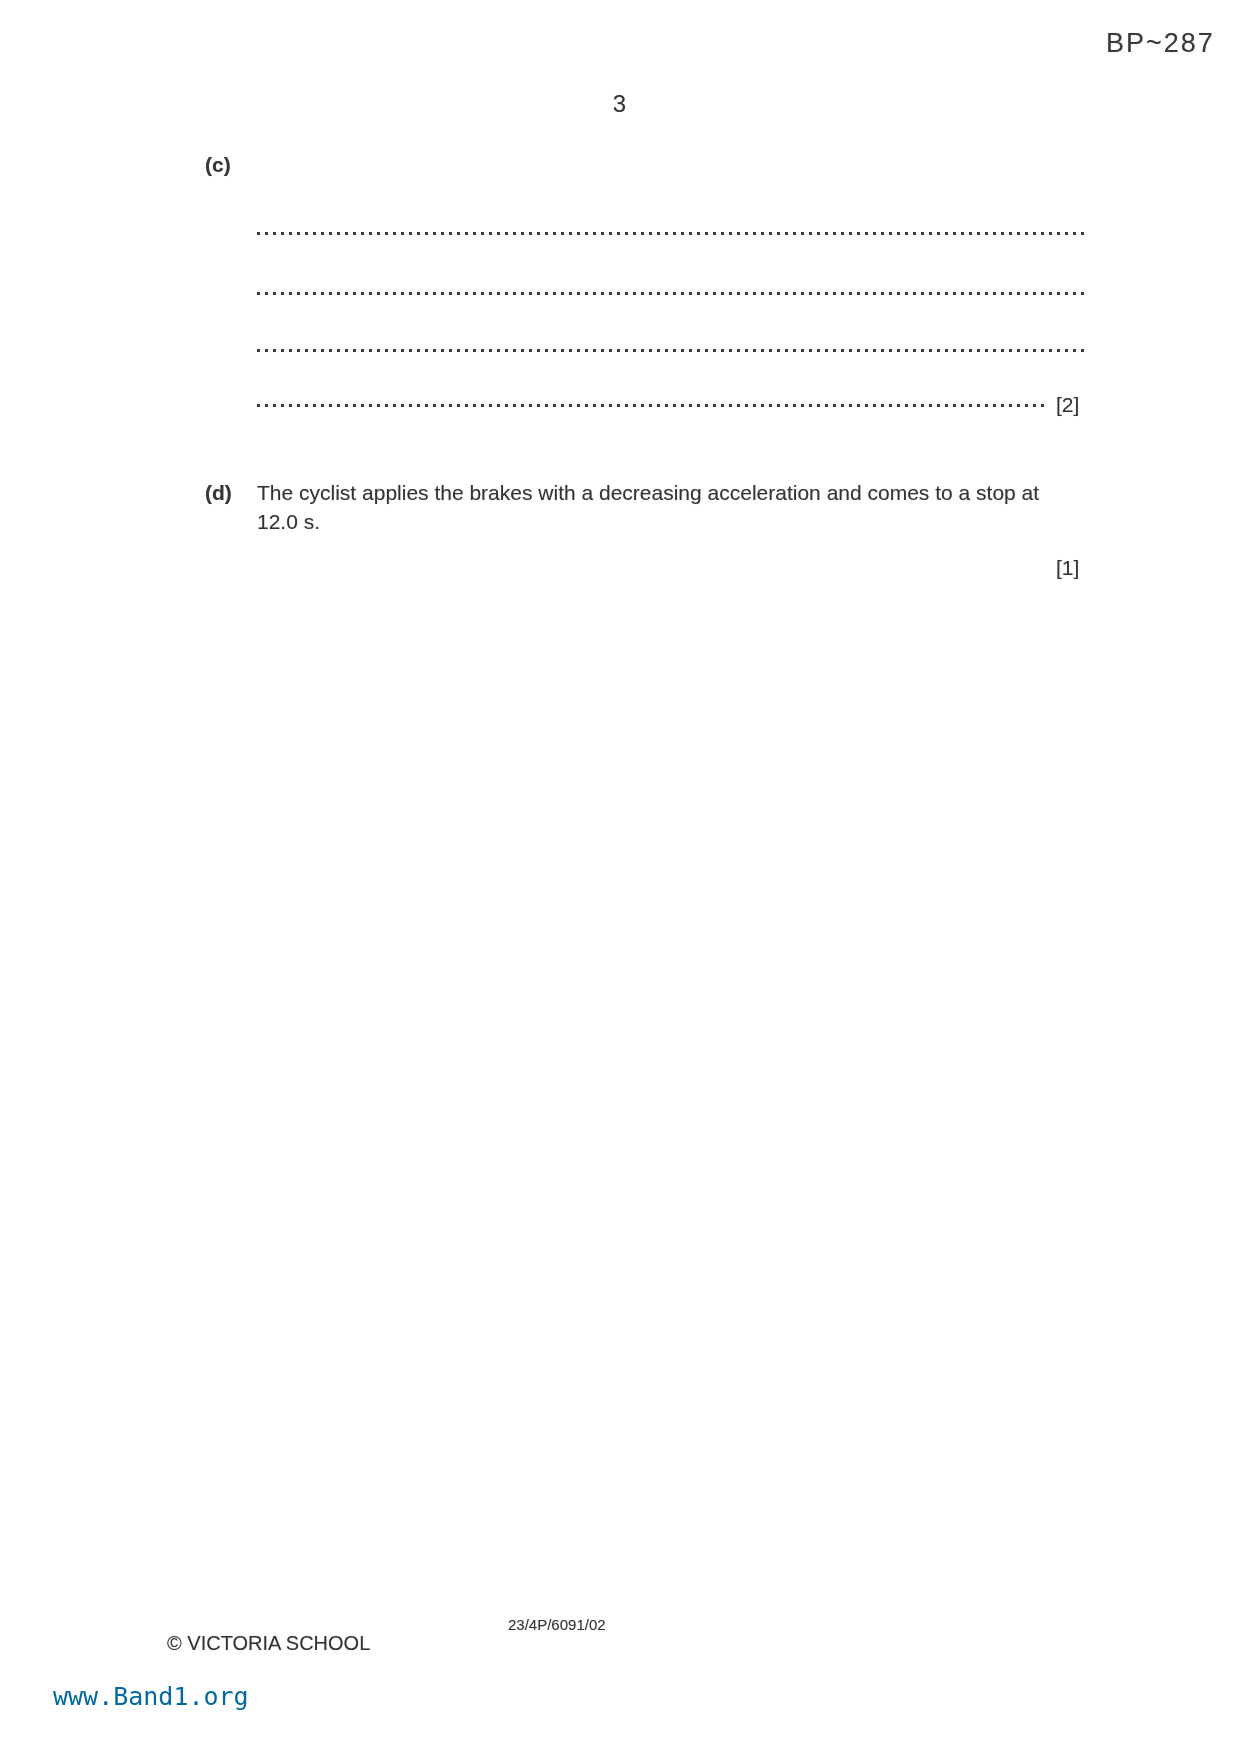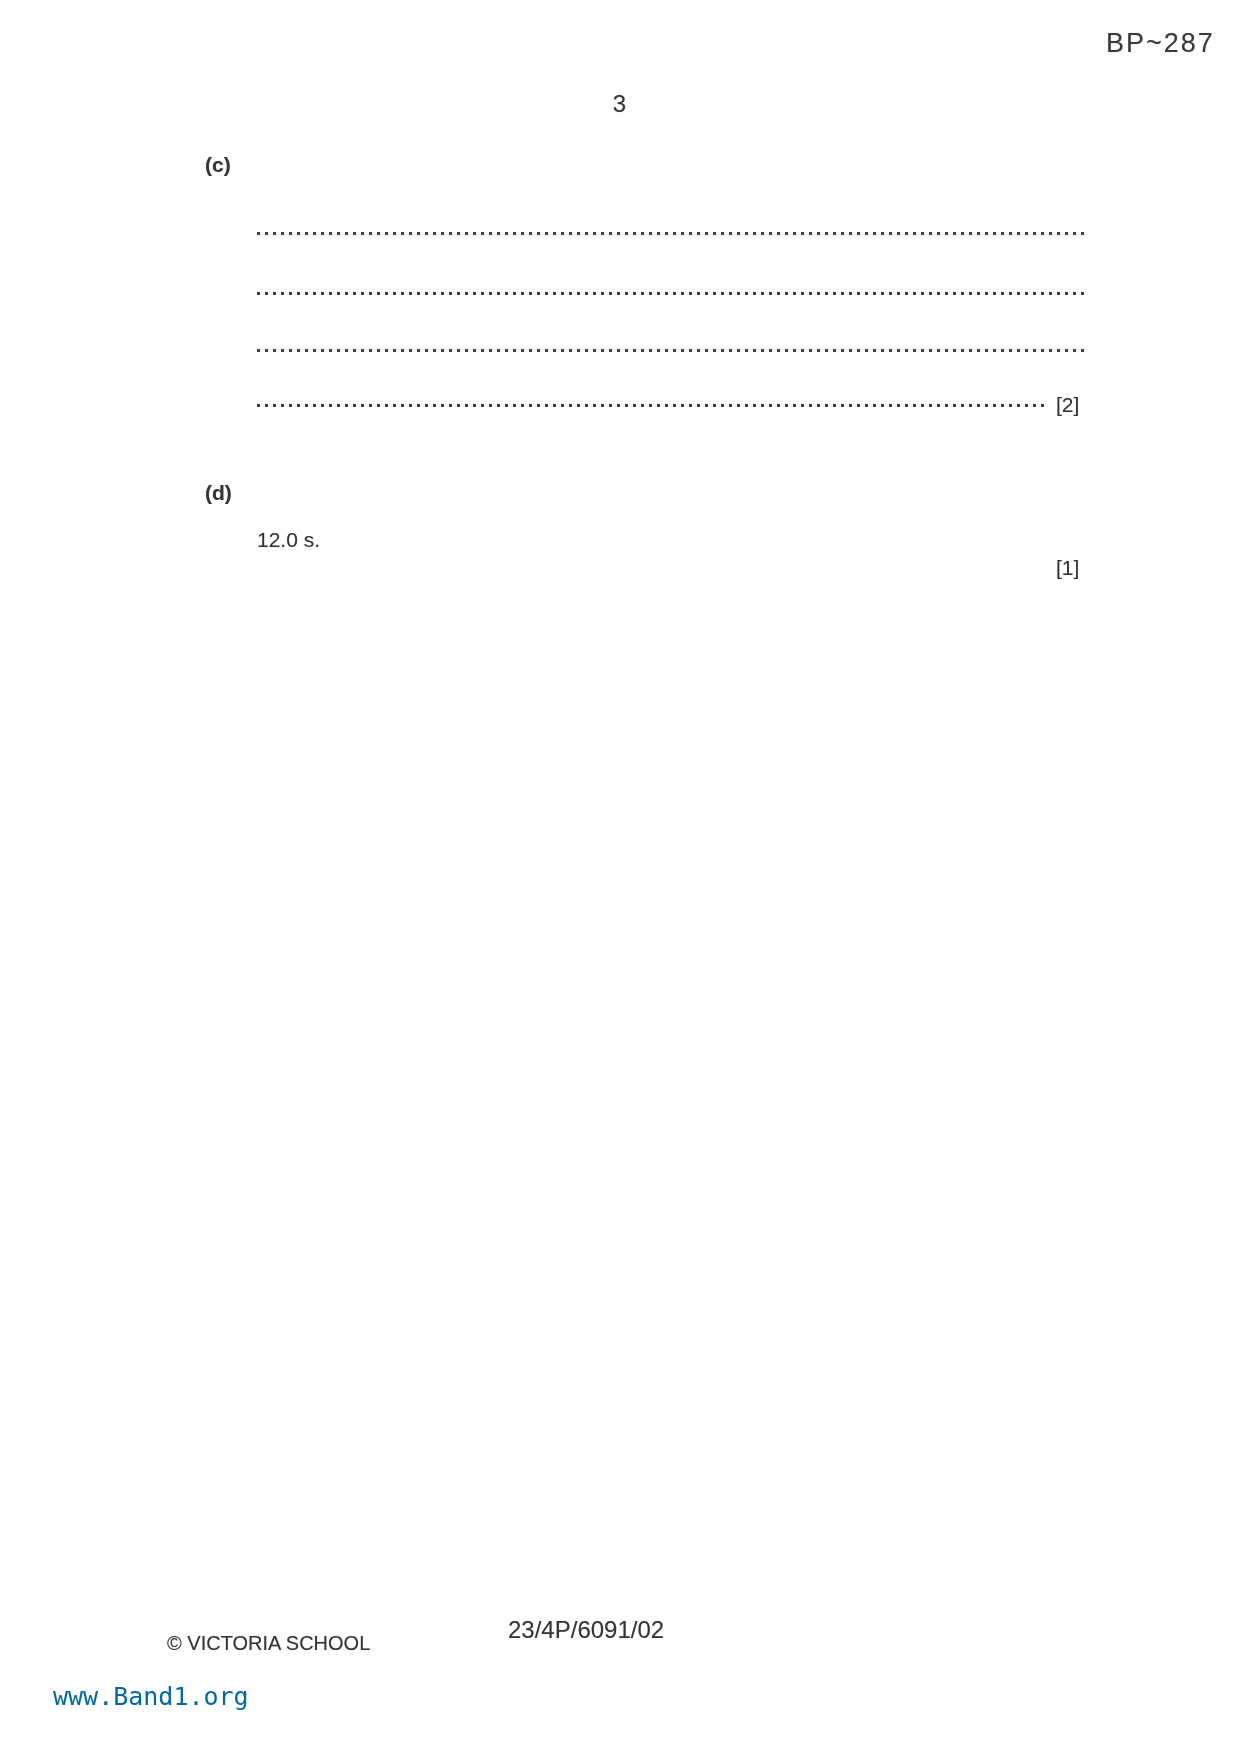--- a/index.html
+++ b/index.html
@@ -58,25 +58,25 @@
   .dot-4 { top: 404px; width: 790px; }
   .marks {
     position: absolute;
     font-size: 21px;
     color: #343434;
     text-shadow: 0 0 1px rgba(70,70,70,0.35);
   }
   .c-marks { top: 393px; left: 1056px; }
   .d-label { top: 481px; left: 205px; }
   .d-prompt-1 { top: 481px; left: 257px; }
-  .d-prompt-2 { top: 528px; left: 257px; }
+  .d-prompt-2 { top: 510px; left: 257px; }
   .d-instruction { top: 555px; left: 257px; }
   .d-marks { top: 556px; left: 1056px; }
   .footer-copyright { top: 1616px; left: 167px; font-size: 20px; margin-top: 16px; }
-  .footer-paper-code { top: 1616px; left: 508px; font-size: 24px; }
+  .footer-paper-code { top: 1616px; left: 508px; font-size: 15px; }
   .watermark {
     top: 1682px;
     left: 53px;
     font-family: "DejaVu Sans Mono", monospace;
     font-size: 25px;
     color: #0369a1;
     text-shadow: none;
   }
 </style>
 </head>
@@ -93,20 +93,21 @@
 
   <div class="dotline dot-1"></div>
   <div class="dotline dot-2"></div>
   <div class="dotline dot-3"></div>
   <div class="dotline dot-4"></div>
 
   <div class="marks c-marks">[2]</div>
 
   <div class="scan-text q-label d-label">(d)</div>
 
+  <div class="scan-text q-text d-prompt-1">The cyclist applies the brakes with a decreasing acceleration and comes to a stop at</div>
 
   <div class="scan-text q-text d-prompt-2">12.0 s.</div>
 
 
   <div class="marks d-marks">[1]</div>
 
   <div class="scan-text footer-copyright">© VICTORIA SCHOOL</div>
 
   <div class="scan-text footer-paper-code">23/4P/6091/02</div>
 

